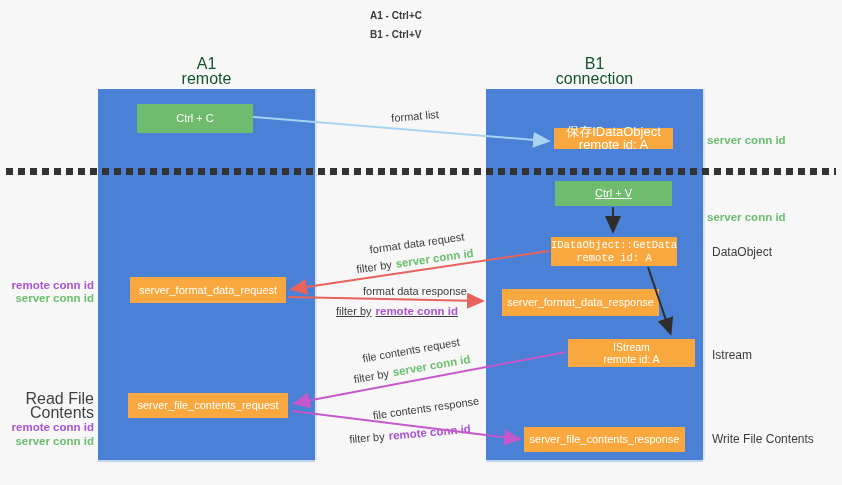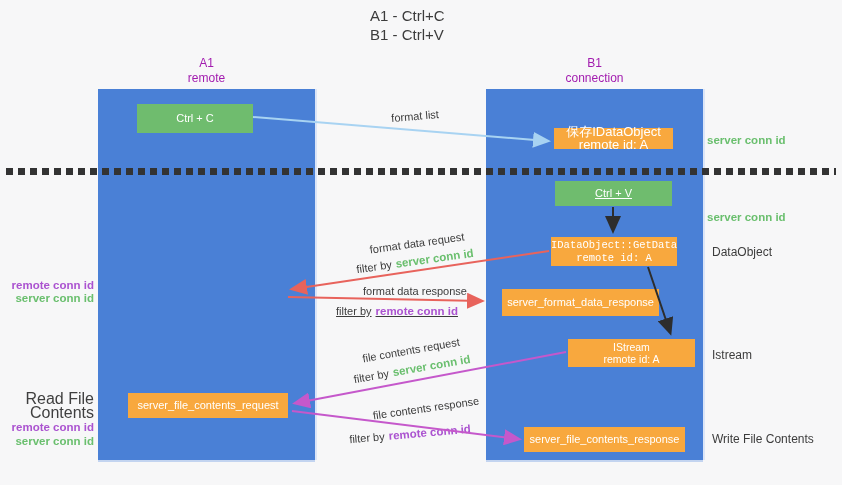--- a/index.html
+++ b/index.html
@@ -9,34 +9,35 @@
     color:#3f3f3f;
   }
   .canvas{
     position:relative;
     width:842px;height:485px;
     background:#f7f7f8;
     overflow:hidden;
   }
   .title{
     position:absolute;left:370px;top:6px;
-    font-size:15px;line-height:19px;color:#3c3c3c;
+    font-size:10px;line-height:19px;color:#3c3c3c;
     z-index:2;
+    font-weight:bold;
   }
   .lane{
     position:absolute;top:89px;width:217px;height:371px;
     background:#4a80d6;
     box-shadow:0 2px 0 #c3d4f0, 2px 0 0 #dbe5f7;
     z-index:1;
   }
   .lane-a1{left:98px;}
   .lane-b1{left:486px;}
   .lane-header{
     position:absolute;top:56px;width:217px;
-    text-align:center;font-size:12px;line-height:15px;color:#a21caf;
+    text-align:center;font-size:16px;line-height:15px;color:#14532d;
     z-index:2;
   }
   .dotted-sep{
     position:absolute;left:6px;top:168px;width:830px;height:7px;
     background:repeating-linear-gradient(90deg,#333 0 7px,transparent 7px 12px);
     z-index:2;
   }
   .node{
     position:absolute;z-index:3;
     display:flex;flex-direction:column;align-items:center;justify-content:center;
@@ -105,20 +106,23 @@
 
   <div class="node green" style="left:555px;top:181px;width:117px;height:25px;text-decoration:underline;">
     <div class="l">Ctrl + V</div>
   </div>
 
   <div class="node orange" style="left:551px;top:237px;width:126px;height:29px;font-size:10.5px;line-height:12.5px;font-family:Liberation Mono, monospace;">
     <div class="l">IDataObject::GetData</div>
     <div class="l">remote id: A</div>
   </div>
 
+  <div class="node orange" style="left:130px;top:277px;width:156px;height:26px;">
+    <div class="l">server_format_data_request</div>
+  </div>
 
   <div class="node orange" style="left:487px;top:289px;width:157px;height:27px;margin-left:15px;">
     <div class="l">server_format_data_response</div>
   </div>
 
   <div class="node orange" style="left:568px;top:339px;width:127px;height:28px;font-size:10.5px;line-height:12.5px;">
     <div class="l">IStream</div>
     <div class="l">remote id: A</div>
   </div>
 

